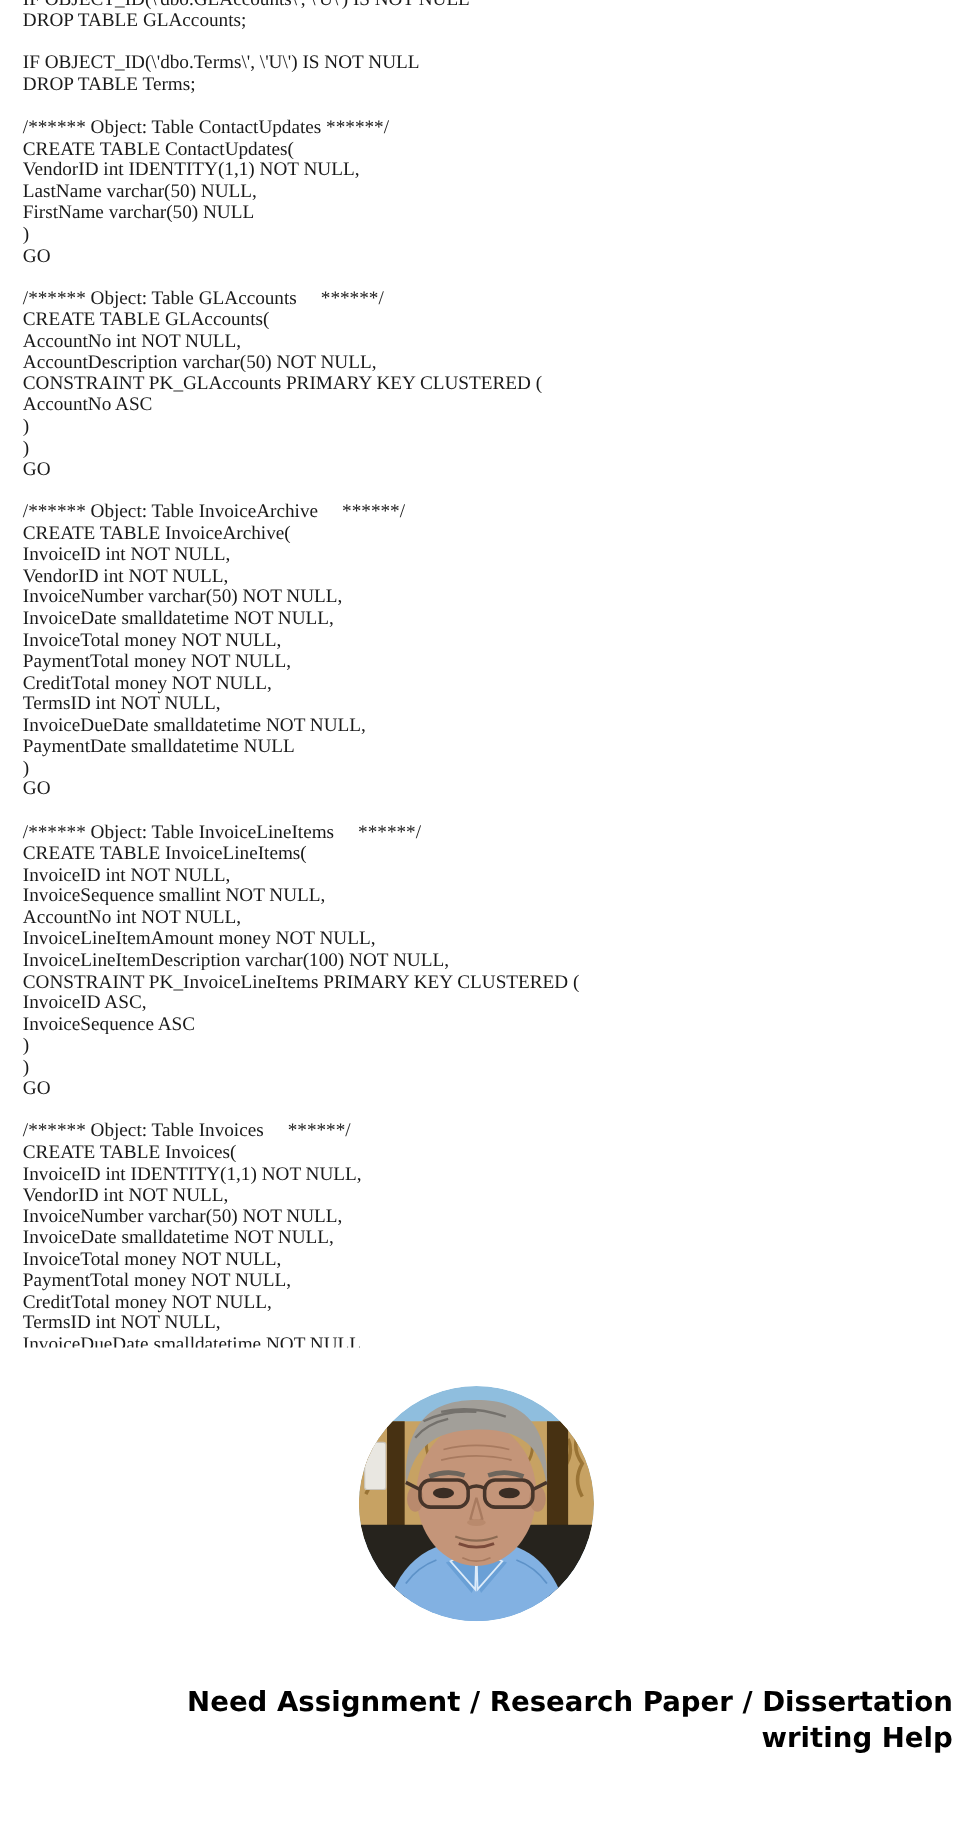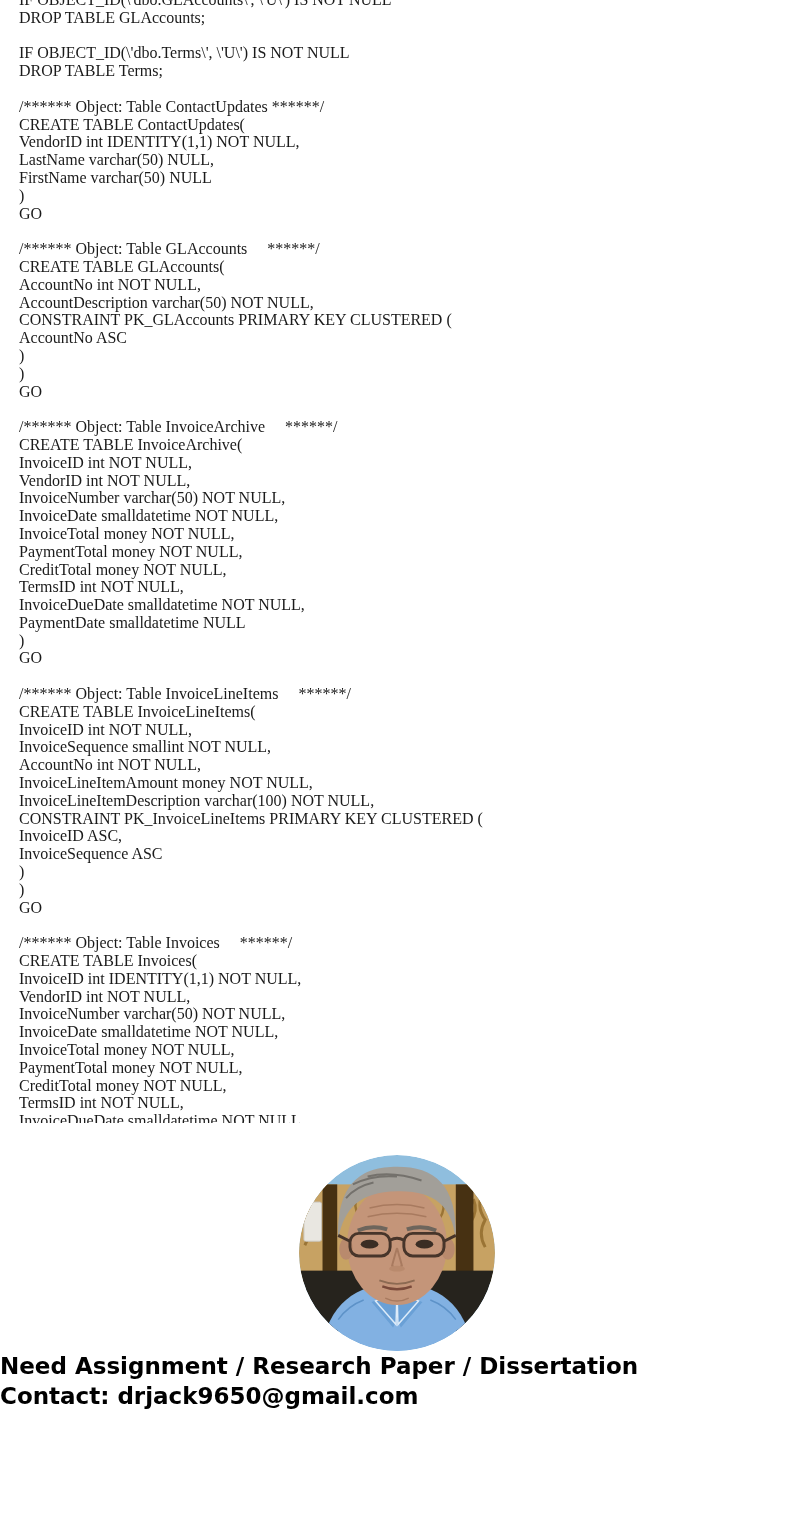--- a/index.html
+++ b/index.html
@@ -35,21 +35,22 @@
   }
   .avatar {
     width: 196px;
     height: 196px;
     border-radius: 50%;
     overflow: hidden;
     display: block;
   }
   
   .help-banner {
-    text-align: left;
+    margin-top: 53px;
+    text-align: right;
     font-family: "DejaVu Sans", "Liberation Sans", sans-serif;
     font-weight: bold;
     font-size: 23px;
     line-height: 30px;
     color: #000000;
   }
   .help-banner div {
     white-space: nowrap;
   }
 </style>
@@ -176,14 +177,14 @@
       <path d="M82 128 q18 7 36 0" fill="none" stroke="#8c6a52" stroke-width="2"></path>
       <path d="M85 134 q15 6 30 0" fill="none" stroke="#7a4a3a" stroke-width="2.5"></path>
 
       <path d="M88 146 q12 6 24 0" fill="none" stroke="#a87a5f" stroke-width="1.5"></path>
     </g>
   </svg>
 </div>
 
 <div class="help-banner">
   <div>Need Assignment / Research Paper / Dissertation</div>
-  <div>Contact: drjack9650@gmail.com</div>
+  <div>writing Help</div>
 </div>
 
 </body></html>

